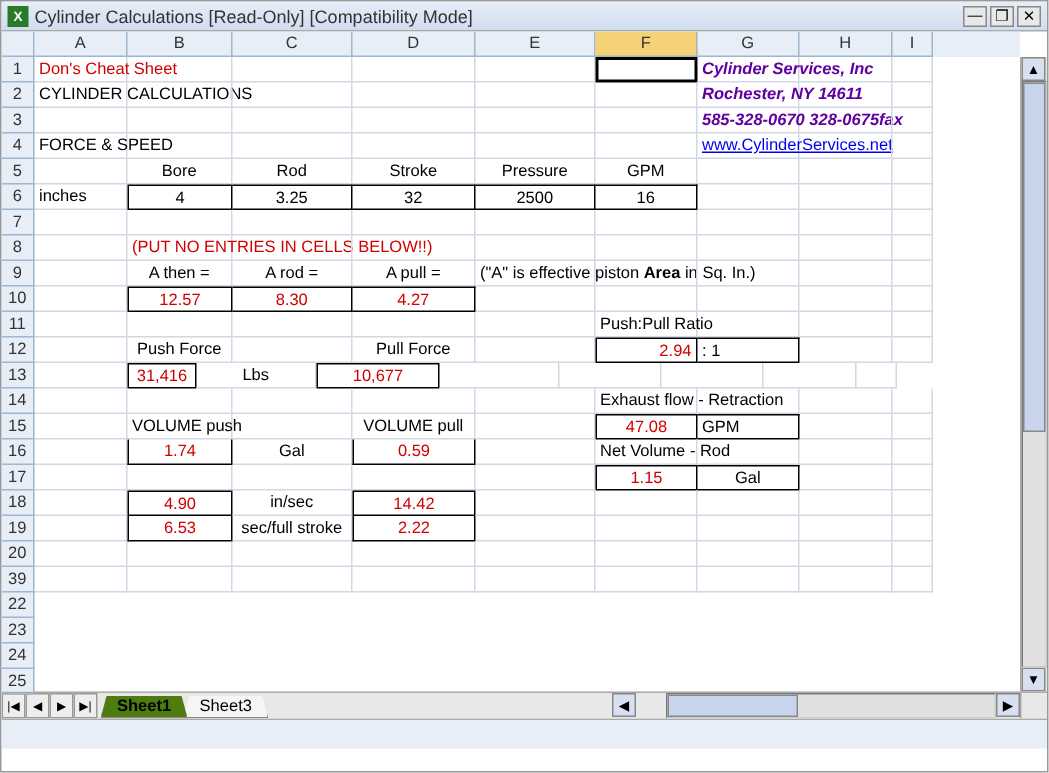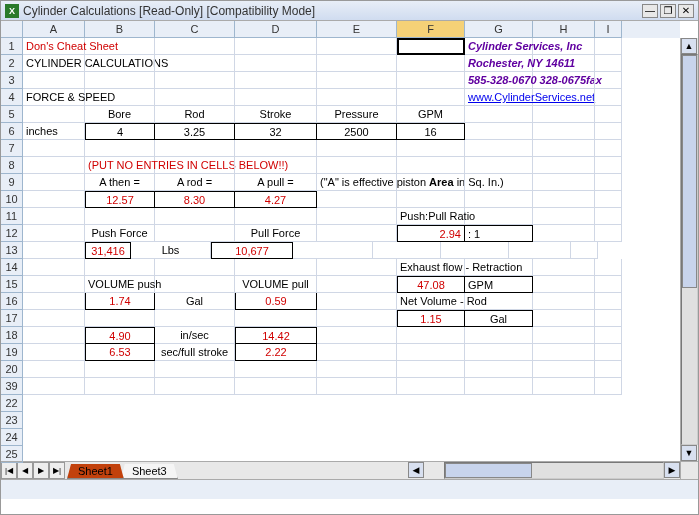--- a/index.html
+++ b/index.html
@@ -23,21 +23,21 @@
 .red { color: #d00000; }
 .purple { color: #6000a0; font-weight: bold; font-style: italic; }
 .blue-link { color: #0000ee; text-decoration: underline; cursor: pointer; }
 .center { text-align: center; }
 .active-cell { border: 2px solid #000 !important; }
 .hscroll { position: absolute; bottom: 0; left: 0; right: 18px; height: 18px; background: #e8e8e8; display: flex; border-top: 1px solid #aaa; }
 .tab-nav { display: flex; }
 .tab-btn { width: 16px; height: 17px; border: 1px solid #999; background: #eee; display: flex; align-items: center; justify-content: center; font-size: 8px; cursor: pointer; }
 .sheet-tabs { display: flex; align-items: flex-end; margin-left: 2px; }
 .sheet-tab { background: #f5f5f5; border: 1px solid #888; border-top: none; padding: 1px 10px; font-size: 11px; cursor: pointer; position: relative; clip-path: polygon(4px 0, calc(100% - 4px) 0, 100% 100%, 0 100%); margin-right: -3px; }
-.sheet-tab.active { background: #c2410c; font-weight: normal; z-index: 1; }
+.sheet-tab.active { background: #4d7c0f; font-weight: bold; z-index: 1; }
 .scroll-track { flex: 1; background: #e0e0e0; border: 1px inset #ccc; position: relative; margin-left: 20px; }
 .scroll-thumb { position: absolute; height: 100%; background: #c8d4ec; border: 1px solid #888; }
 .scroll-arrow { width: 16px; height: 16px; background: #d8e0f0; border: 1px solid #888; display: flex; align-items: center; justify-content: center; font-size: 9px; cursor: pointer; }
 .vscroll { position: absolute; top: 17px; right: 0; width: 18px; bottom: 18px; background: #e8e8e8; display: flex; flex-direction: column; border-left: 1px solid #aaa; }
 .vscroll .scroll-track { flex: 1; margin: 0; }
 .vscroll .scroll-thumb { width: 100%; height: auto; }
 .vs-corner { position: absolute; bottom: 0; right: 0; width: 18px; height: 18px; background: #e8e8e8; border-top: 1px solid #aaa; border-left: 1px solid #aaa; }
 .status-bar { height: 20px; background: #e8eef7; border-top: 1px solid #aaa; }
 .bt { border-top: 1px solid #000 !important; }
 .bb { border-bottom: 1px solid #000 !important; }

